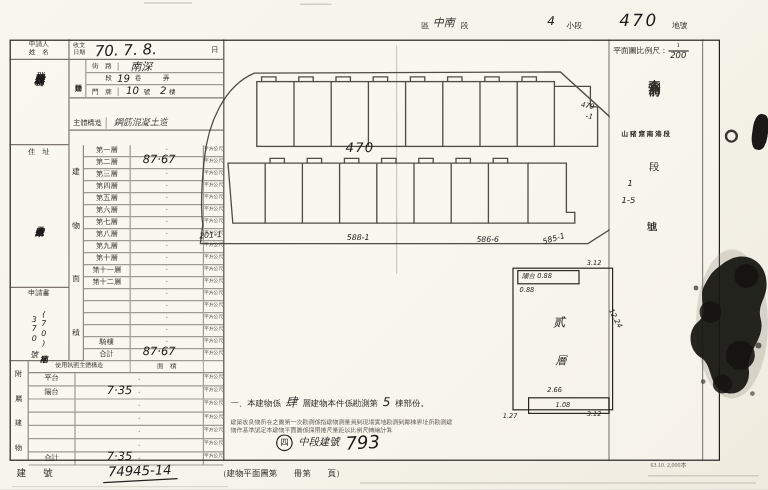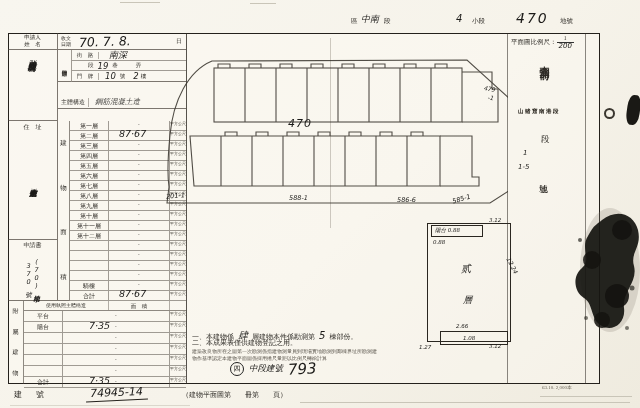--- a/index.html
+++ b/index.html
@@ -314,21 +314,20 @@
   <span class="abs hw" style="left:489px;top:343px;font-size:5.5px">3.12</span>
   <span class="abs hw" style="left:419px;top:344px;font-size:5.5px">1.27</span>
 
   <div class="abs" style="left:192px;top:325px;width:230px;white-space:nowrap">
     <span class="print" style="font-size:7px">一、本建物係</span>
     <span class="hw" style="font-size:10px">肆</span>
     <span class="print" style="font-size:7px">層建物本件係勘測第</span>
     <span class="hw" style="font-size:10px">5</span>
     <span class="print" style="font-size:7px">棟部份。</span>
   </div>
-  <div class="abs print" style="left:192px;top:338px;font-size:7px;white-space:nowrap">二、本成果表僅供建物登記之用。</div>
   <div class="abs print" style="left:192px;top:348px;width:238px;font-size:5px;color:#5a554c;white-space:nowrap;overflow:hidden">建築改良物所在之圖第一次勘測係指建物測量員到現場實地勘測到鄰棟界址所勘測建</div>
   <div class="abs print" style="left:192px;top:355px;width:238px;font-size:5px;color:#5a554c;white-space:nowrap;overflow:hidden">物作基準認定本建物平面圖係採用捲尺量距以比例尺轉繪計算</div>
   <div class="abs" style="left:230px;top:360px;display:flex;align-items:center;gap:5px">
     <span class="hw" style="display:inline-block;width:12px;height:12px;border:1.2px solid #222;border-radius:50%;font-size:7px;line-height:12px;text-align:center;font-style:normal">四</span>
     <span class="hw" style="font-size:8.5px">中段建號</span>
     <span class="hw" style="font-size:15px;transform:rotate(-3deg)">793</span>
   </div>
 
   <span class="abs print" style="left:14px;top:389px;font-size:8px;letter-spacing:3px">建　號</span>
   <span class="abs hw" style="left:90px;top:386px;font-size:11px;transform:rotate(-2deg)">74945-14</span>

